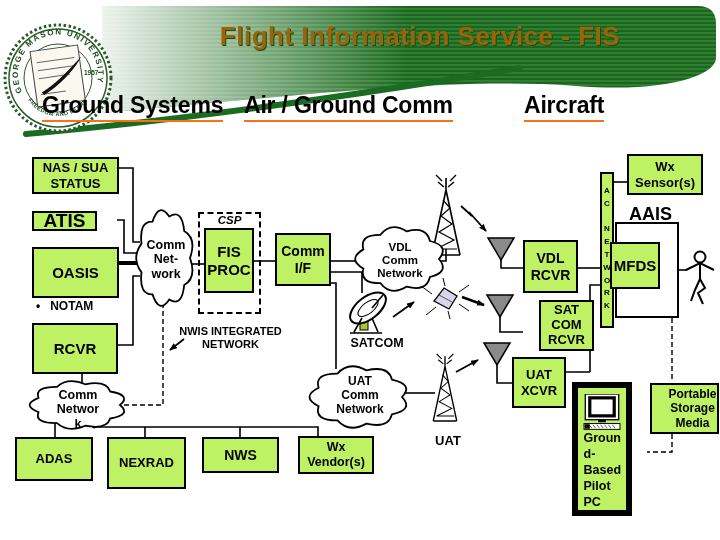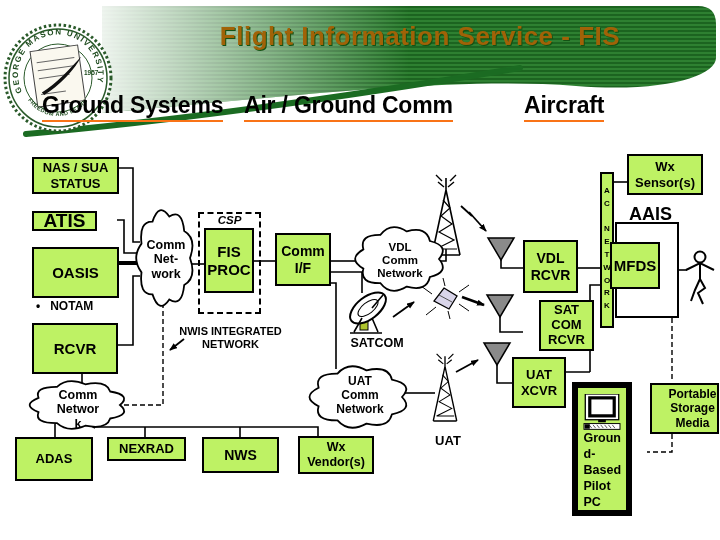--- a/index.html
+++ b/index.html
@@ -205,21 +205,21 @@
 <div class="plain" style="left:168px;top:325px;width:125px;font-size:11px;">NWIS INTEGRATED
 NETWORK</div>
 
 <div class="box" style="left:275px;top:233px;width:56px;height:53px;font-size:14px;">Comm
 I/F</div>
 
 <div class="plain" style="left:344px;top:336px;width:66px;font-size:12.5px;">SATCOM</div>
 <div class="plain" style="left:428px;top:434px;width:40px;font-size:13px;">UAT</div>
 
 <div class="box" style="left:15px;top:437px;width:78px;height:44px;font-size:13px;">ADAS</div>
-<div class="box" style="left:107px;top:437px;width:79px;height:24px;font-size:13px;">NEXRAD</div>
+<div class="box" style="left:107px;top:437px;width:79px;height:52px;font-size:13px;">NEXRAD</div>
 <div class="box" style="left:202px;top:437px;width:77px;height:36px;font-size:14px;">NWS</div>
 <div class="box" style="left:298px;top:436px;width:76px;height:38px;font-size:12.5px;">Wx
 Vendor(s)</div>
 
 <div class="box" style="left:523px;top:240px;width:55px;height:53px;font-size:14px;">VDL
 RCVR</div>
 <div class="box" style="left:523px;top:300px;width:55px;height:51px;font-size:13px;line-height:1.15;margin-left:16px;">SAT
 COM
 RCVR</div>
 <div class="box" style="left:512px;top:357px;width:54px;height:51px;font-size:13px;">UAT

